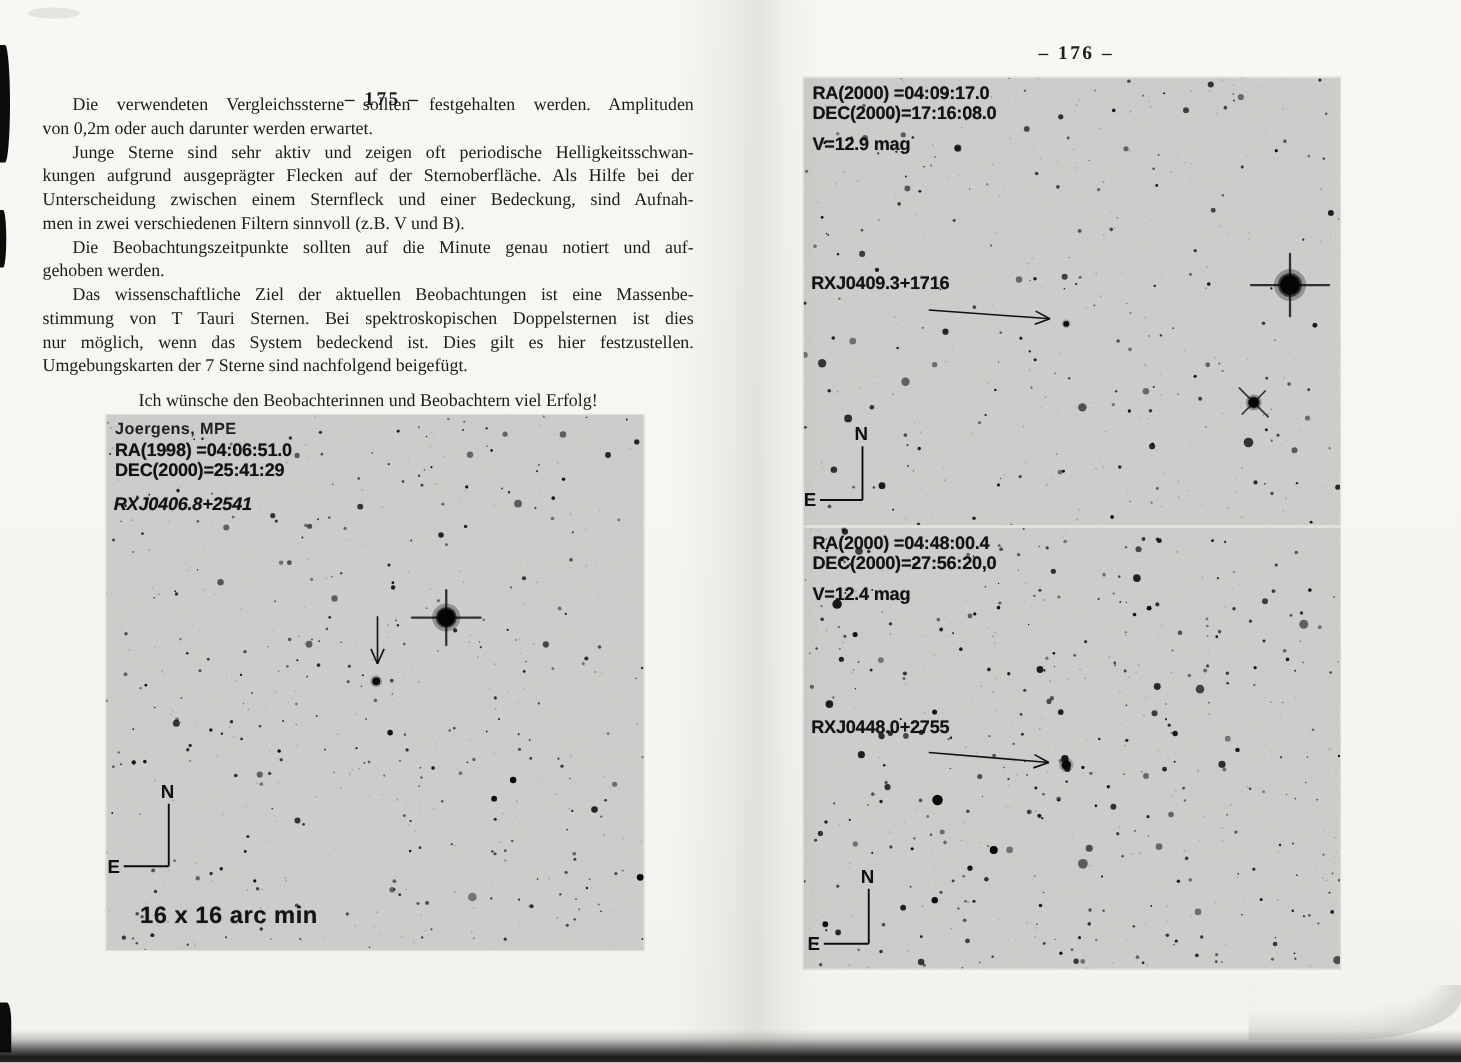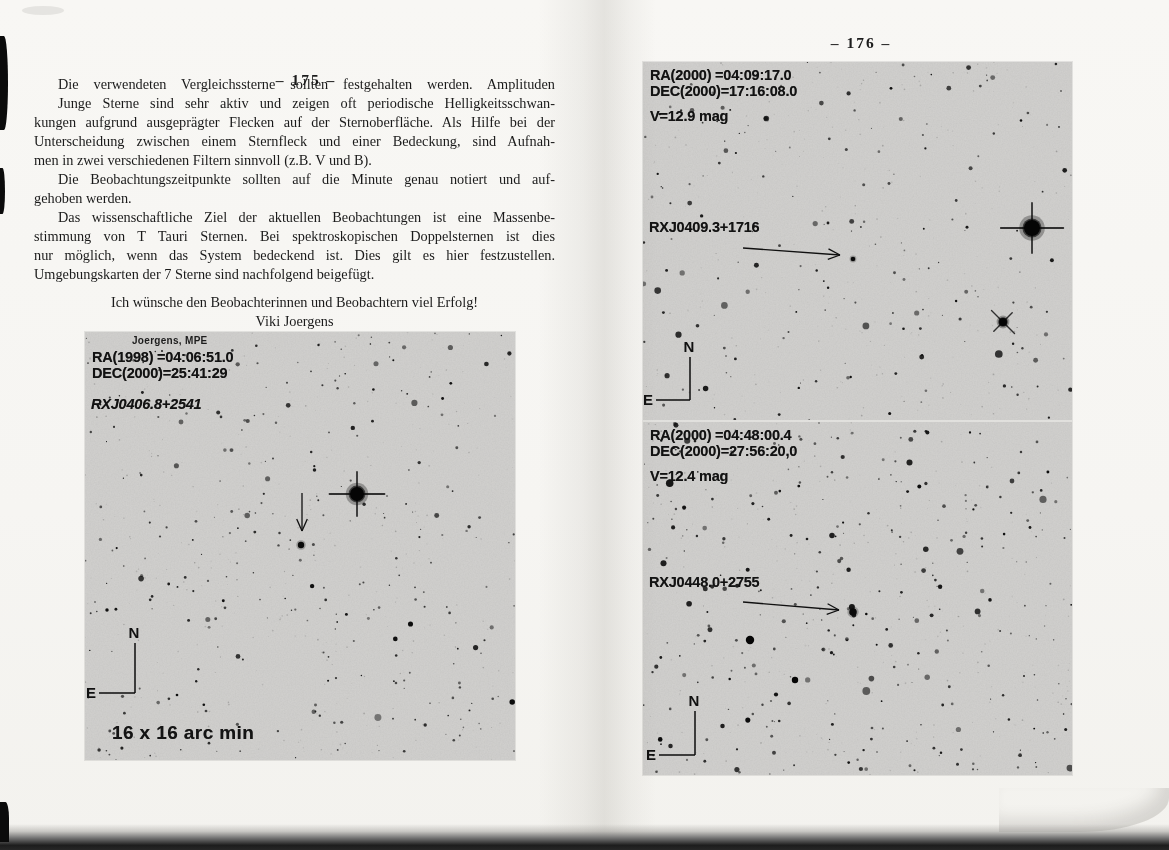--- a/index.html
+++ b/index.html
@@ -28,21 +28,21 @@
   
   .chart{position:absolute;outline:1px solid rgba(40,40,40,0.10);}
   #chartA{left:85px;top:332px;width:430px;height:428px;}
   #chartB{left:643px;top:62px;width:429px;height:358px;}
   #chartC{left:643px;top:422px;width:429px;height:353px;}
   .chart svg{position:absolute;left:0;top:0;display:block;}
   .clabels{position:absolute;left:7px;top:5px;z-index:2;}
   #chartA .clabels{top:3px;}
   .credit{
     font-family:"Liberation Sans",sans-serif;font-weight:bold;
-    font-size:10px;letter-spacing:0.3px;color:#1d1d1d;margin-bottom:3px;margin-left:40px;
+    font-size:13px;letter-spacing:0.3px;color:#1d1d1d;margin-bottom:3px;
   }
   .clabel{
     font-family:"Liberation Sans",sans-serif;font-weight:bold;
     font-size:14.5px;line-height:16px;color:#121212;letter-spacing:-0.2px;
     text-shadow:0 0 0.6px rgba(20,20,20,0.55);
   }
   .mag{margin-top:9px;}
   .rxj{
     position:absolute;left:6px;z-index:2;
     font-family:"Liberation Sans",sans-serif;font-weight:bold;
@@ -97,20 +97,21 @@
 <div class="smudge"></div>
 <div class="edge-mark em1"></div>
 <div class="edge-mark em2"></div>
 <div class="edge-mark em3"></div>
 
 <div>
   <div class="page-header" id="hdrL">– 175 –</div>
   <div class="body-text" id="bodyText">
       <div class="para">
         <div class="tline ind">Die verwendeten Vergleichssterne sollten festgehalten werden. Amplituden</div>
+        <div class="tline tlast">von 0,2m oder auch darunter werden erwartet.</div>
       </div>
       <div class="para">
         <div class="tline ind">Junge Sterne sind sehr aktiv und zeigen oft periodische Helligkeitsschwan-</div>
         <div class="tline">kungen aufgrund ausgeprägter Flecken auf der Sternoberfläche. Als Hilfe bei der</div>
         <div class="tline">Unterscheidung zwischen einem Sternfleck und einer Bedeckung, sind Aufnah-</div>
         <div class="tline tlast">men in zwei verschiedenen Filtern sinnvoll (z.B. V und B).</div>
       </div>
       <div class="para">
         <div class="tline ind">Die Beobachtungszeitpunkte sollten auf die Minute genau notiert und auf-</div>
         <div class="tline tlast">gehoben werden.</div>

